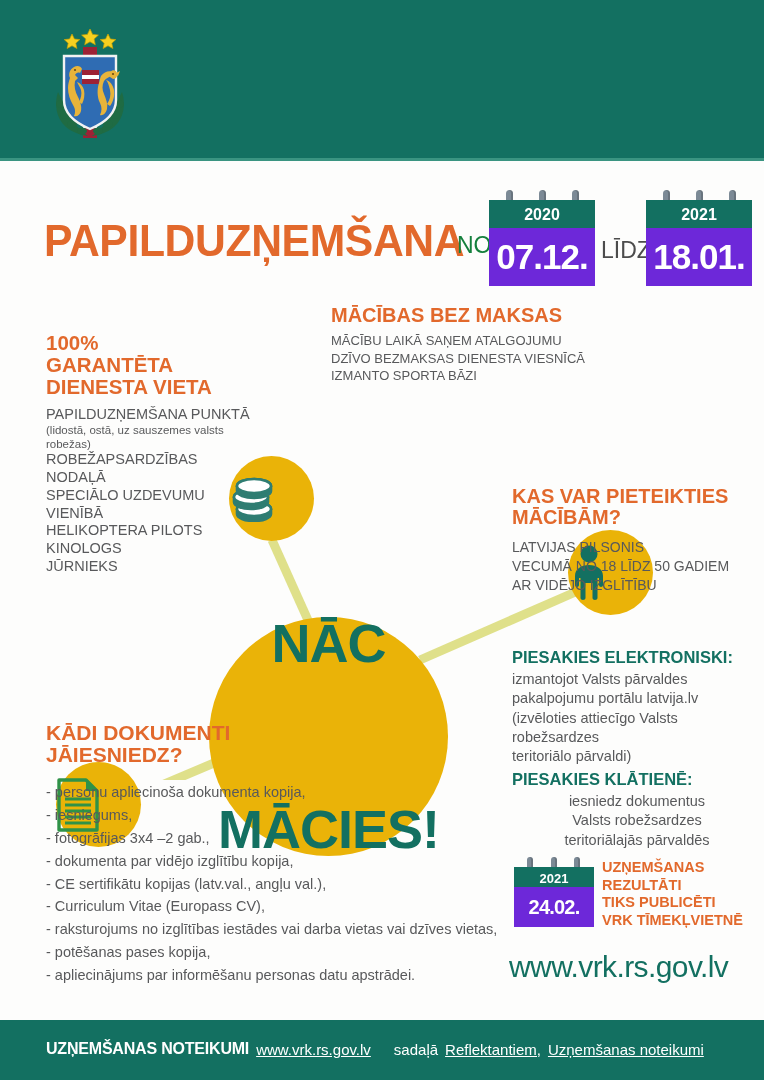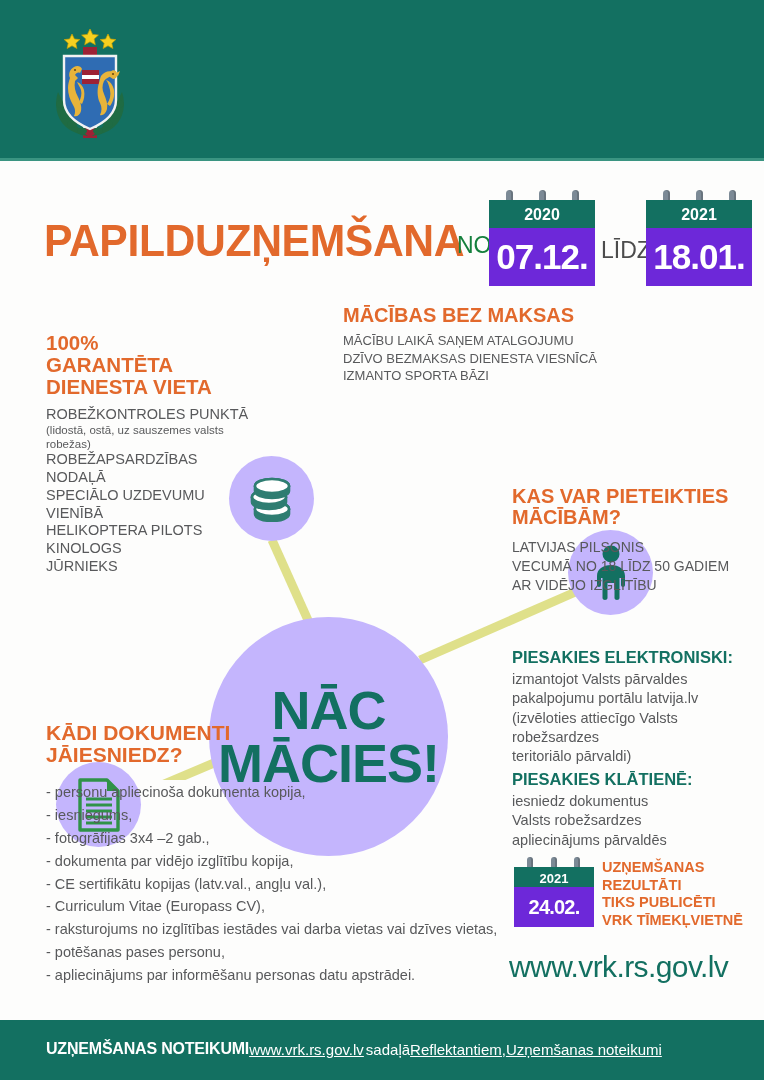--- a/index.html
+++ b/index.html
@@ -152,24 +152,24 @@
   
   .diagram {
     position: absolute;
     left: 0; top: 160px;
     width: 764px; height: 620px;
     pointer-events: none;
   }
   .node-circle {
     position: absolute;
     border-radius: 50%;
-    background: #c4b5fd;
+    background: #eab308;
     display: flex;
     align-items: center;
-    justify-content: center;
+    justify-content: space-between;
   }
   #circle-center {
     left: 209px; top: 457px;
     width: 239px; height: 239px;
     flex-direction: column;
   }
   #circle-money  { left: 229px; top: 296px; width: 85px; height: 85px; }
   #circle-person { left: 568px; top: 370px; width: 85px; height: 85px; }
   #circle-doc    { left: 56px;  top: 602px; width: 85px; height: 85px; }
 
@@ -198,21 +198,21 @@
   #blk-guarantee {
     position: absolute;
     left: 46px; top: 332px;
     width: 215px;
   }
   #blk-guarantee .blk-heading { font-size: 20.5px; }
   #blk-guarantee .blk-body { margin-top: 8px; font-size: 14.5px; line-height: 1.22; }
 
   #blk-free {
     position: absolute;
-    left: 343px; top: 305px;
+    left: 331px; top: 305px;
     width: 260px;
   }
   #blk-free .blk-heading { font-size: 20px; }
   #blk-free .blk-body { margin-top: 6px; font-size: 13px; line-height: 1.32; }
 
   
   #blk-who {
     position: absolute;
     left: 512px; top: 486px;
     width: 250px;
@@ -231,21 +231,21 @@
   }
   #blk-online .teal-heading { font-size: 16.5px; }
   #blk-online .body-lower { margin-top: 3px; font-size: 14.5px; color: #58595b; line-height: 1.33; }
 
   #blk-inperson {
     position: absolute;
     left: 512px; top: 770px;
     width: 250px;
   }
   #blk-inperson .teal-heading { font-size: 16.5px; }
-  #blk-inperson .body-lower { margin-top: 3px; font-size: 14.5px; color: #58595b; line-height: 1.33; }
+  #blk-inperson .body-lower { margin-top: 3px; font-size: 14.5px; color: #58595b; line-height: 1.33; text-align: center; }
 
   #blk-result {
     position: absolute;
     left: 602px; top: 859px;
     width: 160px;
     font-size: 14.5px;
     font-weight: bold;
     color: #e2692c;
     line-height: 1.22;
   }
@@ -282,20 +282,21 @@
     position: absolute;
     left: 0; top: 1020px;
     width: 764px; height: 60px;
     background: #137061;
   }
   .footer-inner {
     position: absolute;
     left: 46px; top: 20px;
     display: flex;
     align-items: flex-end;
+    gap: 7px;
     color: #ffffff;
     white-space: nowrap;
   }
   .footer-label { font-size: 16px; font-weight: bold; letter-spacing: -0.2px; }
   .footer-text { font-size: 15px; margin-left: 9px; }
   .footer-link { font-size: 15px; text-decoration: underline; color: #ffffff; }
 </style>
 </head>
 <body>
 
@@ -442,21 +443,21 @@
     </div>
   </div>
 
   <div id="blk-guarantee">
     <div class="blk-heading">
       <div>100%</div>
       <div>GARANTĒTA</div>
       <div>DIENESTA VIETA</div>
     </div>
     <div class="blk-body">
-      <div>ROBEŽKONTROLES PUNKTĀ</div>
+      <div>PAPILDUZŅEMŠANA PUNKTĀ</div>
       <div class="small-note">(lidostā, ostā, uz sauszemes valsts robežas)</div>
       <div>ROBEŽAPSARDZĪBAS NODAĻĀ</div>
       <div>SPECIĀLO UZDEVUMU VIENĪBĀ</div>
       <div>HELIKOPTERA PILOTS</div>
       <div>KINOLOGS</div>
       <div>JŪRNIEKS</div>
     </div>
   </div>
 
   <div id="blk-free">
@@ -488,21 +489,21 @@
       <div>(izvēloties attiecīgo Valsts robežsardzes</div>
       <div>teritoriālo pārvaldi)</div>
     </div>
   </div>
 
   <div id="blk-inperson">
     <div class="teal-heading">PIESAKIES KLĀTIENĒ:</div>
     <div class="body-lower">
       <div>iesniedz dokumentus</div>
       <div>Valsts robežsardzes</div>
-      <div>apliecinājums pārvaldēs</div>
+      <div>teritoriālajās pārvaldēs</div>
     </div>
   </div>
 
   <div class="cal" id="cal-result">
     <div class="rings">
       <div class="ring"></div>
       <div class="ring"></div>
       <div class="ring"></div>
     </div>
     <div class="cal-top">2021</div>
@@ -524,28 +525,28 @@
       <div>JĀIESNIEDZ?</div>
     </div>
     <ul>
       <li>- personu  apliecinoša  dokumenta kopija,</li>
       <li>- iesniegums,</li>
       <li>- fotogrāfijas  3x4 –2  gab.,</li>
       <li>- dokumenta par vidējo izglītību kopija,</li>
       <li>- CE sertifikātu kopijas (latv.val., angļu val.),</li>
       <li>- Curriculum Vitae (Europass CV),</li>
       <li>- raksturojums no izglītības iestādes vai darba vietas vai dzīves vietas,</li>
-      <li>- potēšanas pases personu,</li>
+      <li>- potēšanas pases kopija,</li>
       <li>- apliecinājums par informēšanu personas datu apstrādei.</li>
     </ul>
   </div>
 
   <div class="footer">
     <div class="footer-inner">
       <span class="footer-label">UZŅEMŠANAS NOTEIKUMI</span>
       <span class="footer-link">www.vrk.rs.gov.lv</span>
-      <span class="footer-text" style="margin-left:2px;">sadaļā</span>
+      <span class="footer-text" style="margin-left:16px;">sadaļā</span>
       <span class="footer-link">Reflektantiem,</span>
       <span class="footer-link">Uzņemšanas noteikumi</span>
     </div>
   </div>
 
 </div>
 
 </body></html>

